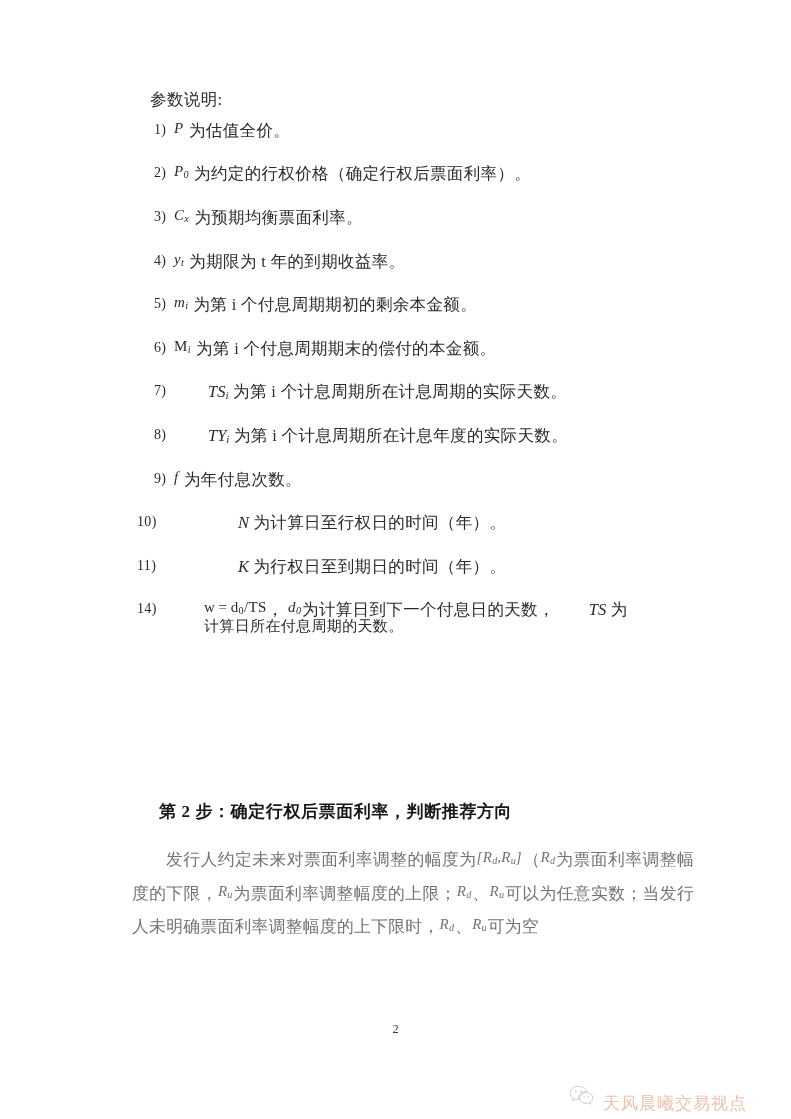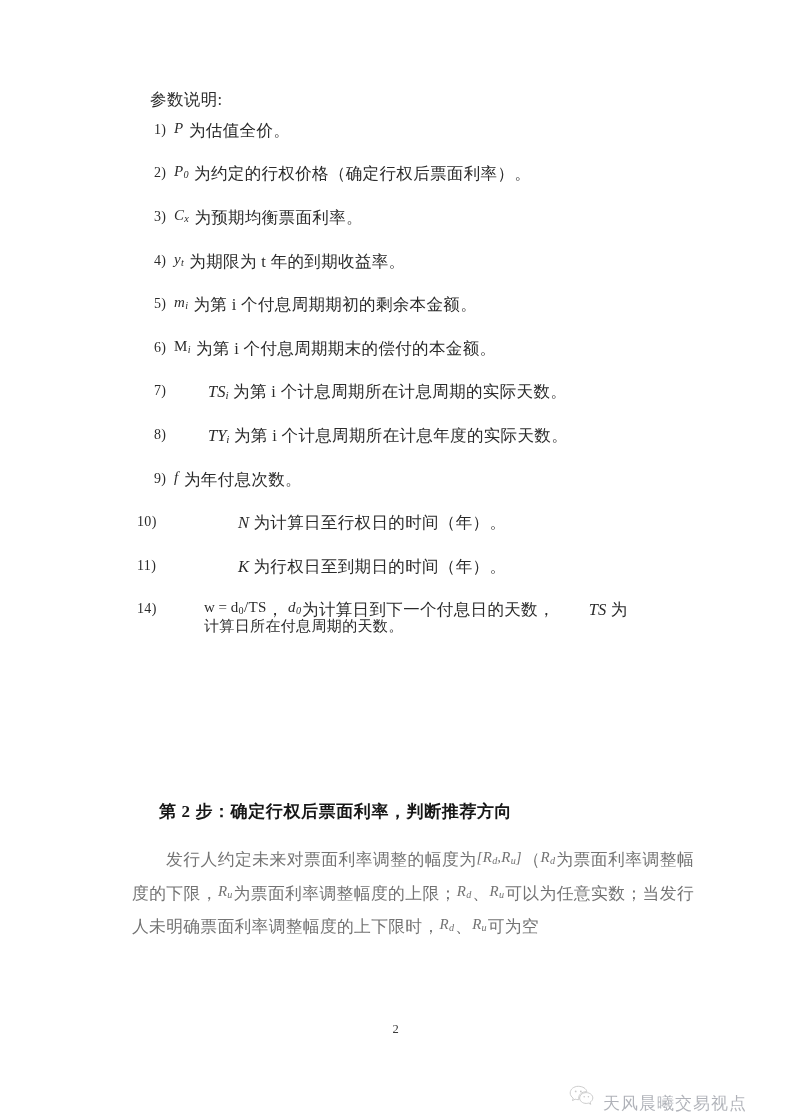--- a/index.html
+++ b/index.html
@@ -169,21 +169,21 @@
   }
   .watermark .wm-icon {
     width: 27px;
     height: 27px;
     display: block;
   }
   .watermark .wm-text {
     font-family: "DejaVu Sans", "Liberation Sans", sans-serif;
     font-size: 17px;
     letter-spacing: 1px;
-    color: #0f172a;
+    color: #c2410c;
     white-space: nowrap;
     margin-top: 16px;
   }
 </style>
 </head>
 <body>
 
 <div class="page">
 
   <div class="content">

